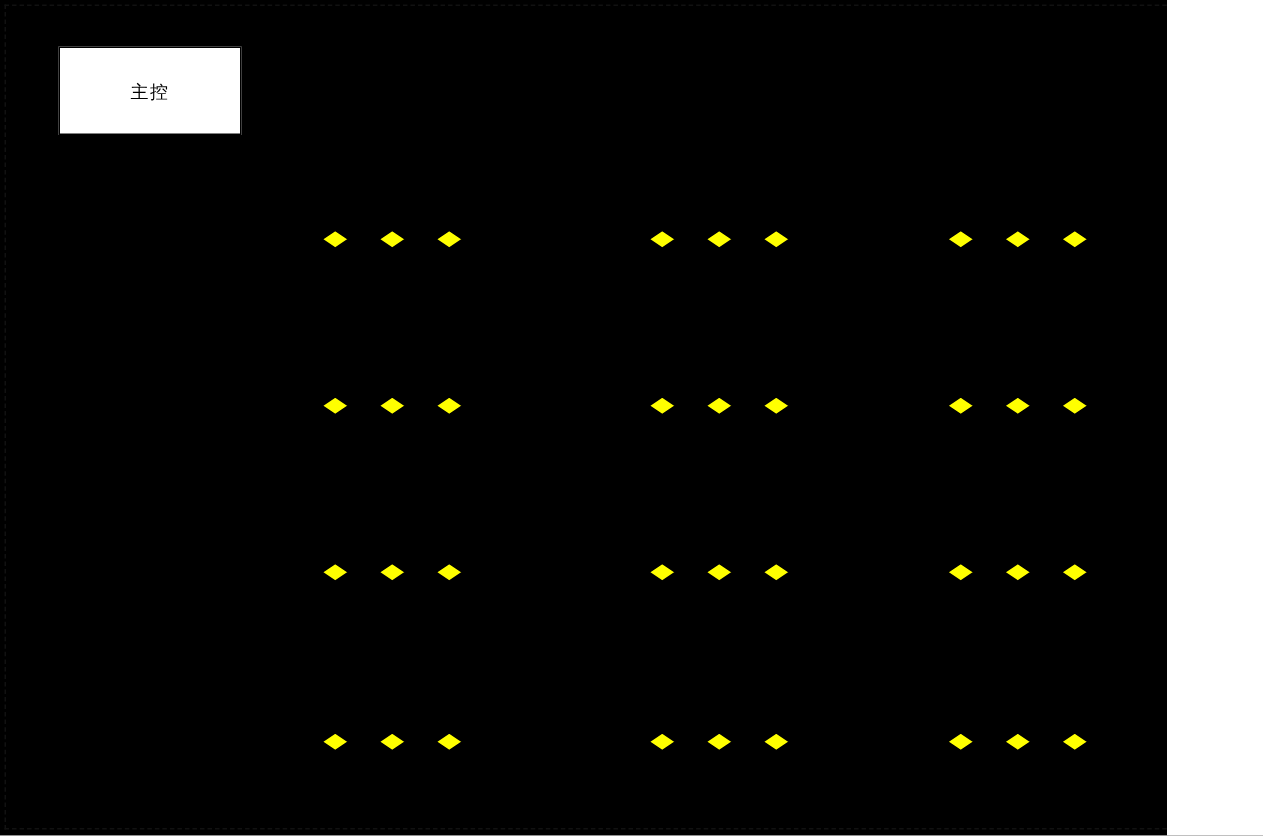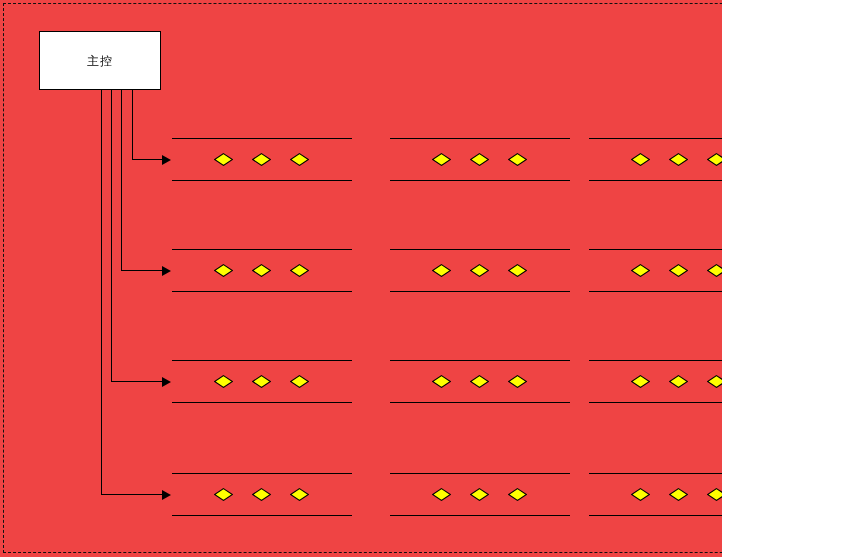--- a/index.html
+++ b/index.html
@@ -5,23 +5,23 @@
   html, body {
     margin: 0;
     padding: 0;
     background: #ffffff;
   }
   body {
     font-family: "Liberation Sans", sans-serif;
   }
   #canvas {
     position: relative;
-    width: 722px;
+    width: 778px;
     height: 557px;
-    background: #ef4444;
+    background: #000000;
     overflow: hidden;
   }
   
   #page-frame {
     position: absolute;
     left: 3px;
     top: 3px;
     width: 835px;
     height: 550px;
     border: 1px dashed #111111;

